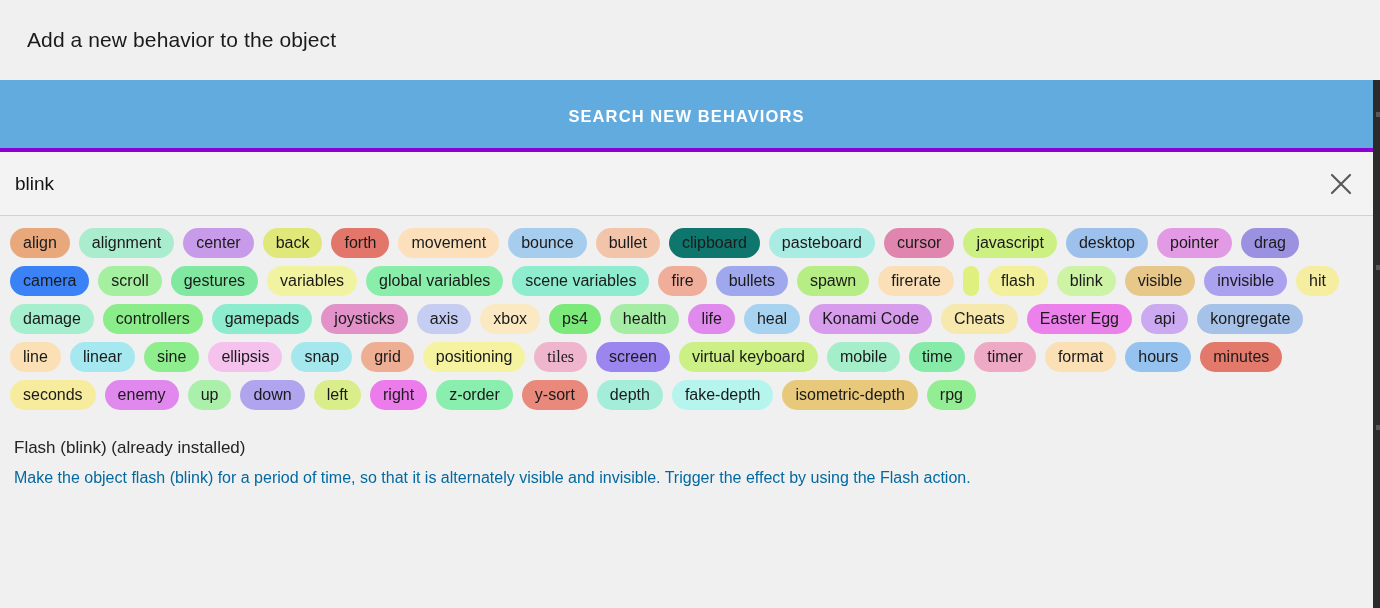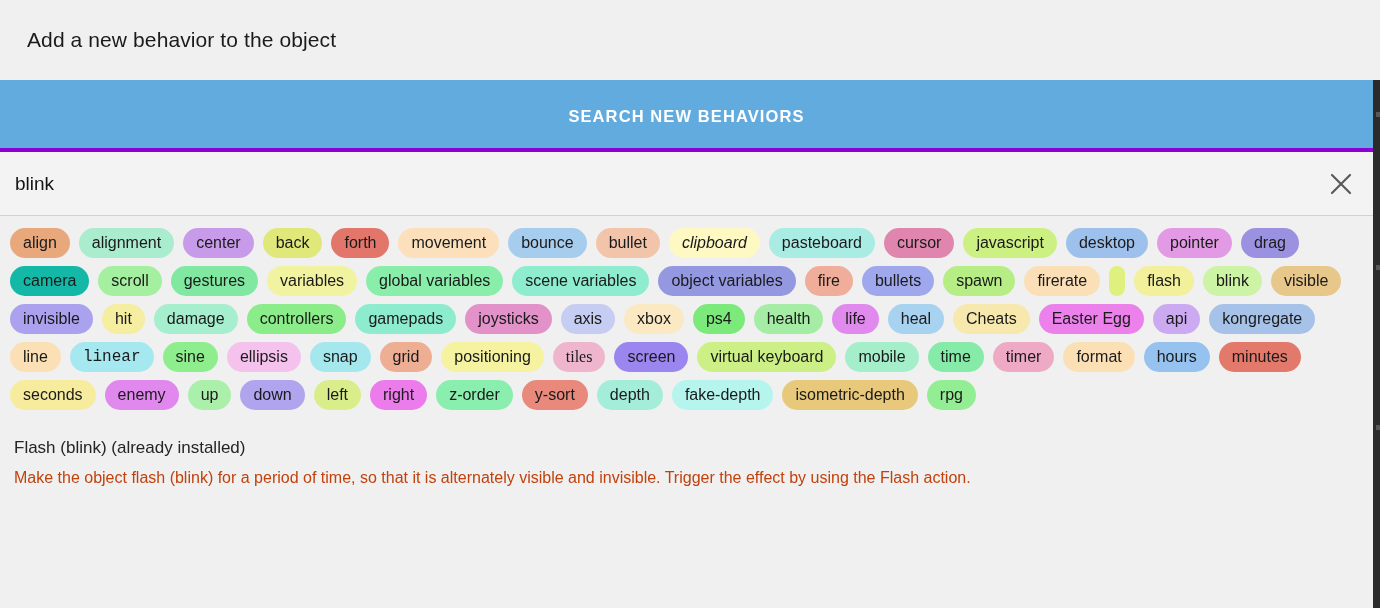--- a/index.html
+++ b/index.html
@@ -138,21 +138,21 @@
     padding: 22px 14px 0 14px;
     background: #f0f0f0;
   }
   .result-title {
     font-size: 17px;
     color: #252525;
     margin-bottom: 9px;
   }
   .result-desc {
     font-size: 16px;
-    color: #c2410c;
+    color: #0369a1;
     line-height: 1.35;
   }
 
   
   .scrollbar-track {
     position: absolute;
     top: 80px; right: 0;
     width: 7px;
     height: 528px;
     background: #2b2b2b;
@@ -201,60 +201,60 @@
 
   <div class="tagcloud">
       <span class="tag" style="background: rgb(232, 168, 124);">align</span>
       <span class="tag" style="background: rgb(169, 236, 206);">alignment</span>
       <span class="tag" style="background: rgb(199, 155, 234);">center</span>
       <span class="tag" style="background: rgb(223, 232, 120);">back</span>
       <span class="tag" style="background: rgb(226, 118, 106);">forth</span>
       <span class="tag" style="background: rgb(251, 224, 187);">movement</span>
       <span class="tag" style="background: rgb(167, 205, 238);">bounce</span>
       <span class="tag" style="background: rgb(242, 197, 171);">bullet</span>
-      <span class="tag" style="background: #fef9c3; font-style: italic;">clipboard</span>
+      <span class="tag" style="background: #0f766e;">clipboard</span>
       <span class="tag" style="background: rgb(169, 236, 228);">pasteboard</span>
       <span class="tag" style="background: rgb(224, 134, 174);">cursor</span>
       <span class="tag" style="background: rgb(204, 241, 130);">javascript</span>
       <span class="tag" style="background: rgb(157, 193, 236);">desktop</span>
       <span class="tag" style="background: rgb(227, 154, 229);">pointer</span>
       <span class="tag" style="background: rgb(154, 146, 224);">drag</span>
-      <span class="tag" style="background: #14b8a6;">camera</span>
+      <span class="tag" style="background: #3b82f6;">camera</span>
       <span class="tag" style="background: rgb(164, 240, 160);">scroll</span>
       <span class="tag" style="background: rgb(129, 232, 162);">gestures</span>
       <span class="tag" style="background: rgb(242, 243, 160);">variables</span>
       <span class="tag" style="background: rgb(138, 238, 171);">global variables</span>
       <span class="tag" style="background: rgb(142, 236, 207);">scene variables</span>
-      <span class="tag" style="background: rgb(148, 152, 224);">object variables</span>
       <span class="tag" style="background: rgb(240, 174, 154);">fire</span>
       <span class="tag" style="background: rgb(159, 168, 237);">bullets</span>
       <span class="tag" style="background: rgb(182, 237, 132);">spawn</span>
       <span class="tag" style="background: rgb(251, 223, 183);">firerate</span>
       <span class="tag empty" style="background: rgb(223, 240, 126);"></span>
       <span class="tag" style="background: rgb(242, 240, 154);">flash</span>
       <span class="tag" style="background: rgb(205, 243, 164);">blink</span>
       <span class="tag" style="background: rgb(232, 199, 138);">visible</span>
       <span class="tag" style="background: rgb(170, 162, 238);">invisible</span>
       <span class="tag" style="background: rgb(245, 237, 160);">hit</span>
       <span class="tag" style="background: rgb(165, 238, 206);">damage</span>
       <span class="tag" style="background: rgb(138, 237, 138);">controllers</span>
       <span class="tag" style="background: rgb(141, 236, 205);">gamepads</span>
       <span class="tag" style="background: rgb(226, 145, 201);">joysticks</span>
       <span class="tag" style="background: rgb(197, 205, 242);">axis</span>
       <span class="tag" style="background: rgb(251, 233, 195);">xbox</span>
       <span class="tag" style="background: rgb(123, 234, 123);">ps4</span>
       <span class="tag" style="background: rgb(165, 237, 165);">health</span>
       <span class="tag" style="background: rgb(224, 138, 237);">life</span>
       <span class="tag" style="background: rgb(167, 210, 240);">heal</span>
+      <span class="tag" style="background: rgb(216, 156, 236);">Konami Code</span>
       <span class="tag" style="background: rgb(247, 232, 174);">Cheats</span>
       <span class="tag" style="background: rgb(236, 129, 236);">Easter Egg</span>
       <span class="tag" style="background: rgb(204, 170, 242); text-align: right;">api</span>
       <span class="tag" style="background: rgb(167, 194, 232);">kongregate</span>
       <span class="tag" style="background: rgb(251, 224, 181);">line</span>
-      <span class="tag" style="background: rgb(166, 232, 240); font-family: Liberation Mono, monospace;">linear</span>
+      <span class="tag" style="background: rgb(166, 232, 240);">linear</span>
       <span class="tag" style="background: rgb(142, 238, 142);">sine</span>
       <span class="tag" style="background: rgb(245, 194, 238);">ellipsis</span>
       <span class="tag" style="background: rgb(164, 232, 238);">snap</span>
       <span class="tag" style="background: rgb(238, 174, 148);">grid</span>
       <span class="tag" style="background: rgb(245, 242, 160);">positioning</span>
       <span class="tag" style="background: rgb(238, 181, 205); font-family: Liberation Serif, serif;">tiles</span>
       <span class="tag" style="background: rgb(154, 134, 238);">screen</span>
       <span class="tag" style="background: rgb(204, 240, 133);">virtual keyboard</span>
       <span class="tag" style="background: rgb(164, 238, 202);">mobile</span>
       <span class="tag" style="background: rgb(134, 234, 168);">time</span>

